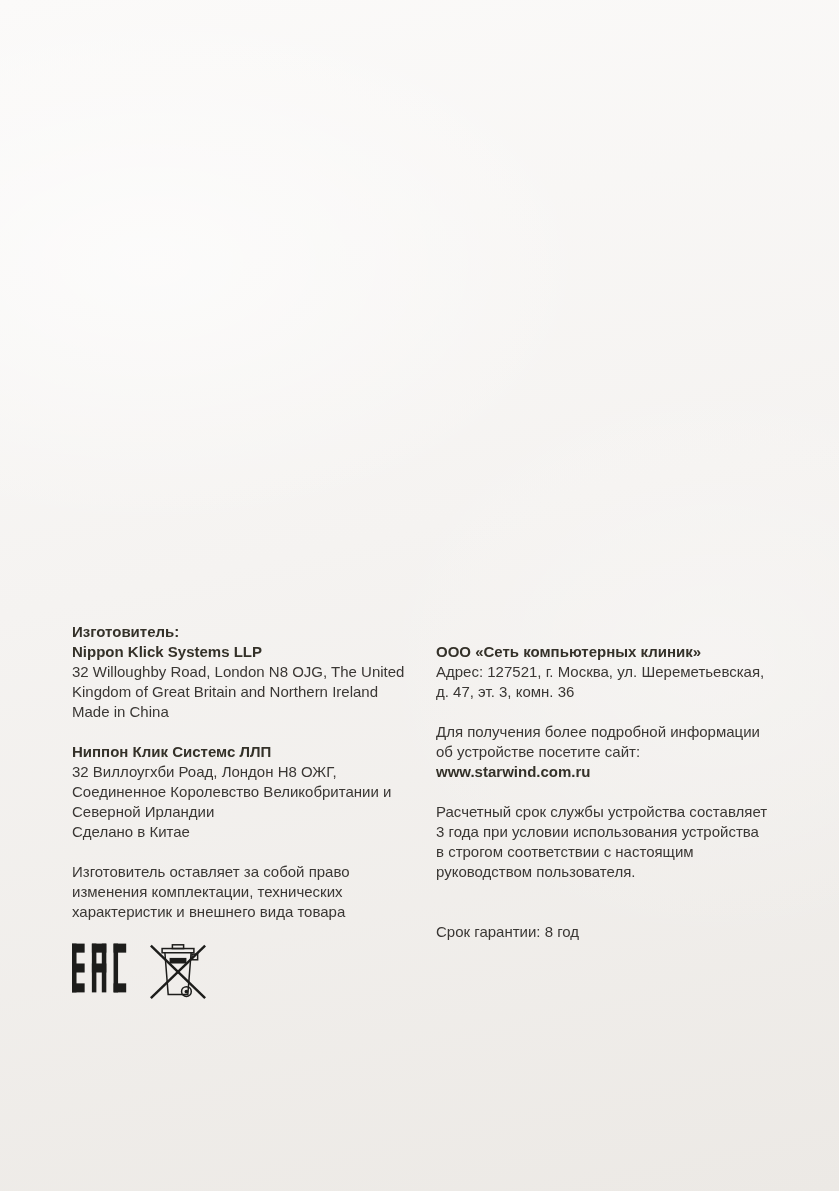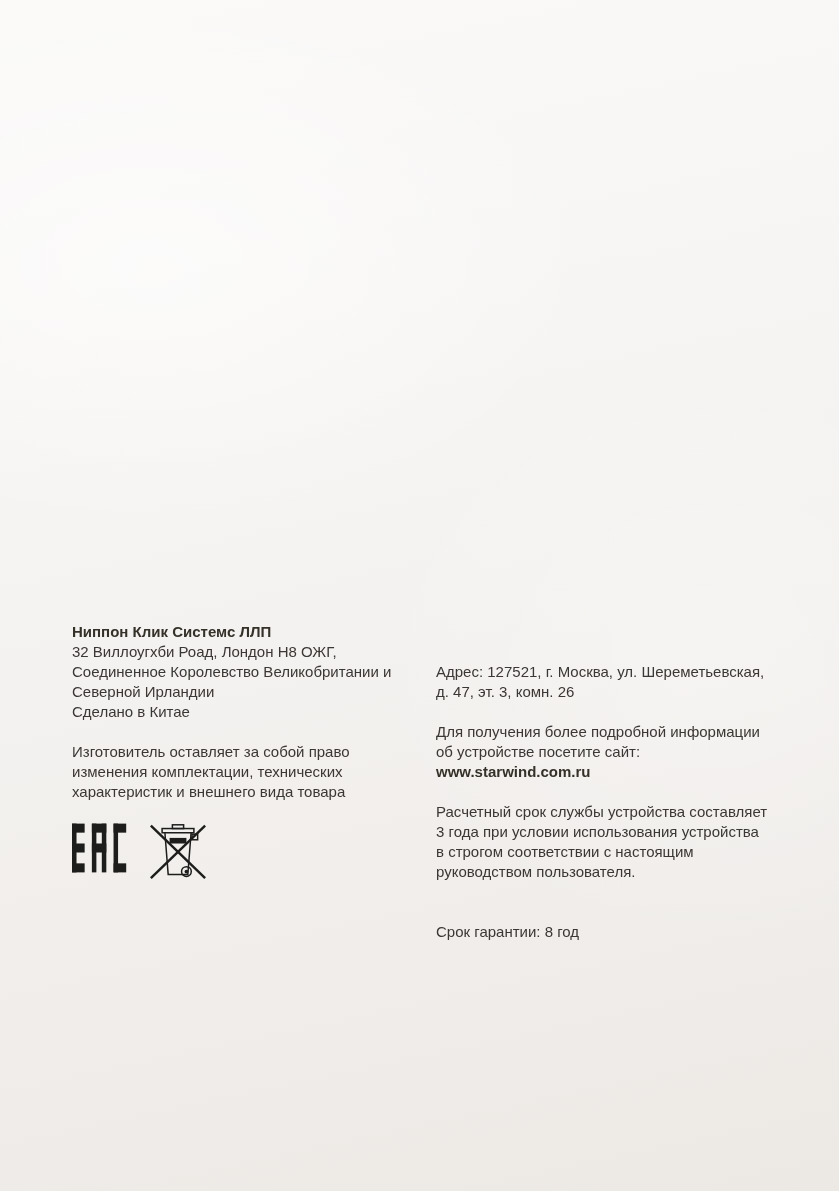--- a/index.html
+++ b/index.html
@@ -39,20 +39,26 @@
   }
   .mark-eac svg, .mark-weee svg { display: block; }
 </style>
 </head>
 <body>
 
 <div class="page">
 
   <div class="col col-left">
 
+    <p class="block">
+      <strong>Изготовитель:</strong><br>
+      <strong>Nippon Klick Systems LLP</strong><br>
+      <span>32 Willoughby Road, London N8 OJG, The United Kingdom of Great Britain and Northern Ireland</span><br>
+      <span>Made in China</span>
+    </p>
 
     <p class="block">
       <strong>Ниппон Клик Системс ЛЛП</strong><br>
       <span>32 Виллоугхби Роад, Лондон Н8 ОЖГ, Соединенное Королевство Великобритании и Северной Ирландии</span><br>
       <span>Сделано в Китае</span>
     </p>
 
     <p class="block">Изготовитель оставляет за собой право изменения комплектации, технических характеристик и внешнего вида товара</p>
 
 
@@ -95,22 +101,22 @@
           <line x1="64" y1="4" x2="6" y2="60" stroke-width="2.6"></line>
         </svg>
       </span>
     </div>
   </div>
 
   <div class="col col-right">
 
     <p class="block">
       <br>
-      <br>
-      <span>Адрес: 127521, г. Москва, ул. Шереметьевская, д. 47, эт. 3, комн. 26</span>
+      <strong>ООО «Сеть компьютерных клиник»</strong><br>
+      <span>Адрес: 127521, г. Москва, ул. Шереметьевская, д. 47, эт. 3, комн. 36</span>
     </p>
 
     <p class="block">
       <span>Для получения более подробной информации об устройстве посетите сайт:</span><br>
       <strong>www.starwind.com.ru</strong>
     </p>
 
     <p class="block">Расчетный срок службы устройства составляет 3 года при условии использования устройства в строгом соответствии с настоящим руководством пользователя.</p>
 
     <p class="block">

